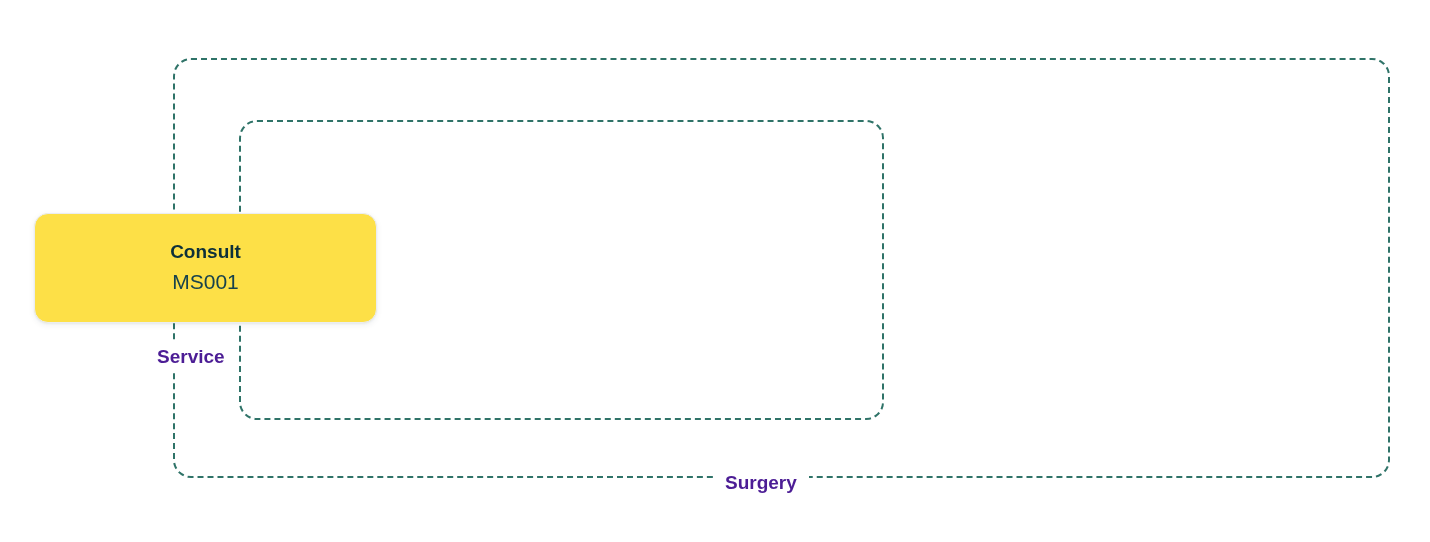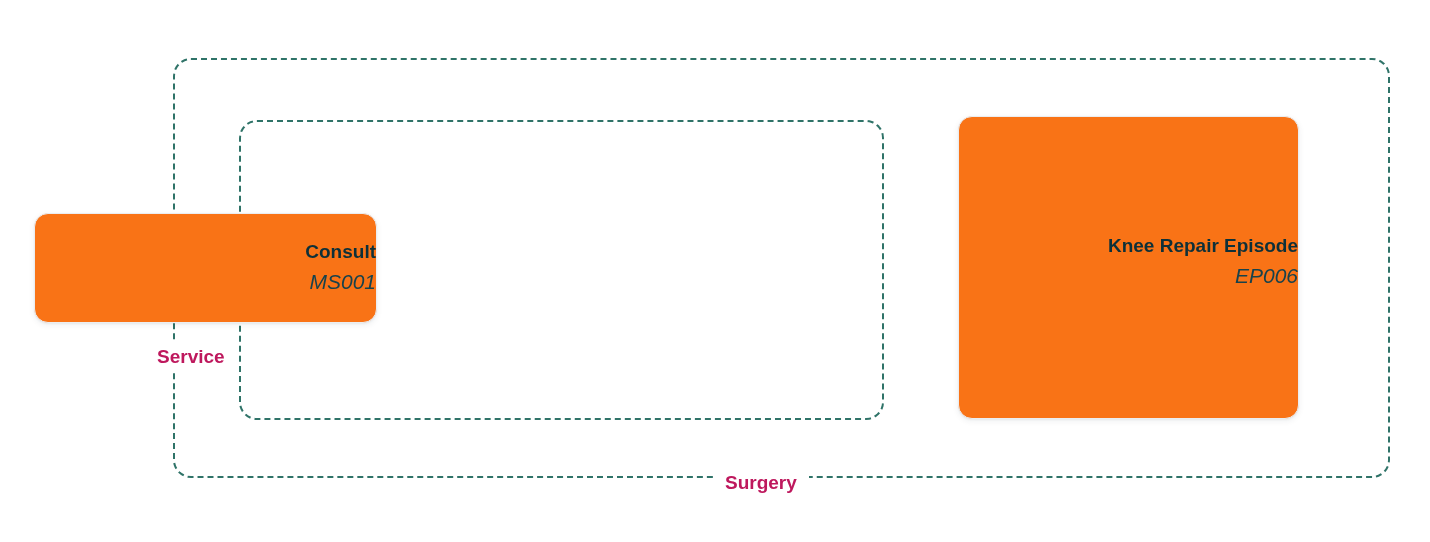--- a/index.html
+++ b/index.html
@@ -42,21 +42,21 @@
     top: 120px;
     width: 645px;
     height: 300px;
   }
 
   
   .group-label {
     position: absolute;
     font-size: 19px;
     font-weight: bold;
-    color: #be185d;
+    color: #4c1d95;
     background: #ffffff;
     line-height: 1;
     padding: 4px 12px;
     white-space: nowrap;
   }
   .group-label.service-label {
     left: 145px;
     top: 343px;
   }
   .group-label.encounter-label {
@@ -65,28 +65,28 @@
   }
   .group-label.episode-label {
     left: 713px;
     top: 469px;
   }
 
   
   .card {
     position: absolute;
     box-sizing: border-box;
-    background: #f97316;
+    background: #fde047;
     border: 1px solid #ebedf0;
     border-radius: 14px;
     box-shadow: 0 2px 6px rgba(16, 38, 56, 0.07),
                 0 1px 2px rgba(16, 38, 56, 0.05);
     display: flex;
     flex-direction: column;
-    align-items: flex-end;
+    align-items: center;
     justify-content: center;
     text-align: center;
   }
   .card.card-consult {
     left: 34px;
     top: 213px;
     width: 343px;
     height: 110px;
   }
   .card.card-knee-surgery {
@@ -110,41 +110,36 @@
     color: #0d3039;
     line-height: 1.25;
     margin: 0;
   }
   .card-subtitle {
     font-size: 21px;
     font-weight: normal;
     color: #17424c;
     line-height: 1.3;
     margin: 4px 0 0 0;
-    font-style: italic;
   }
 </style>
 </head>
 <body>
 
 <div id="canvas">
 
   <div class="group-box episode-box"></div>
 
   <div class="group-box encounter-box"></div>
 
   <div class="card card-consult">
     <div class="card-title">Consult</div>
     <div class="card-subtitle">MS001</div>
   </div>
 
 
-  <div class="card card-knee-repair-episode">
-    <div class="card-title">Knee Repair Episode</div>
-    <div class="card-subtitle">EP006</div>
-  </div>
 
   <div class="group-label service-label">Service</div>
 
 
   <div class="group-label episode-label">Surgery</div>
 
 </div>
 
 </body></html>

